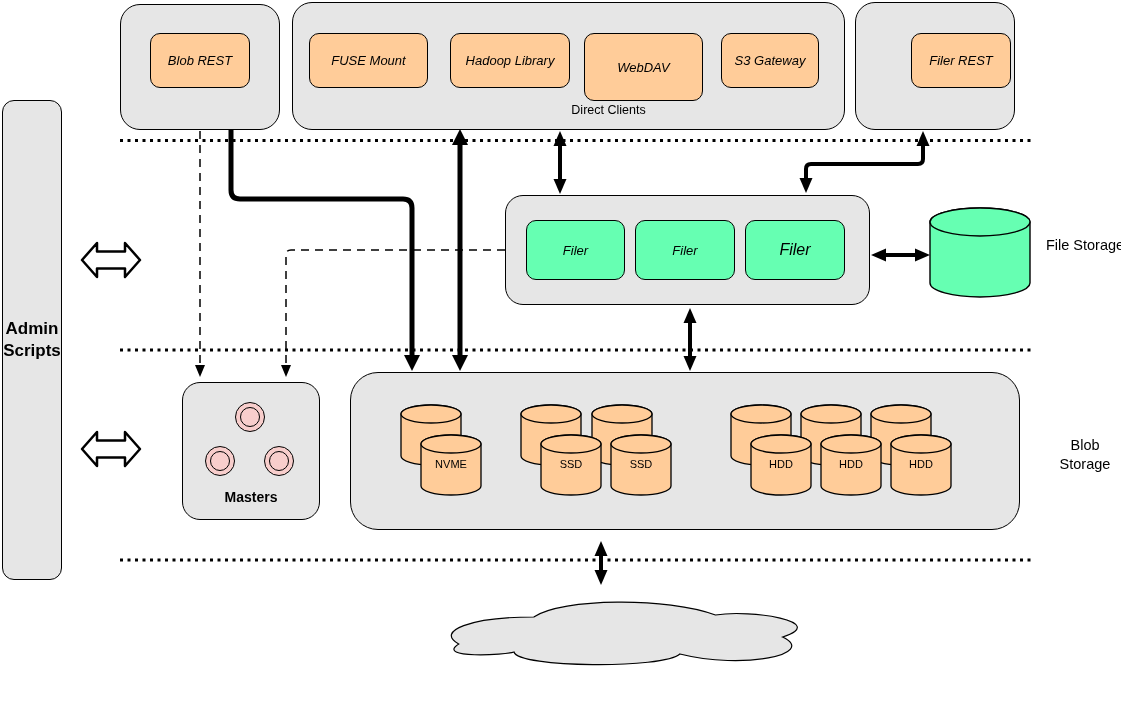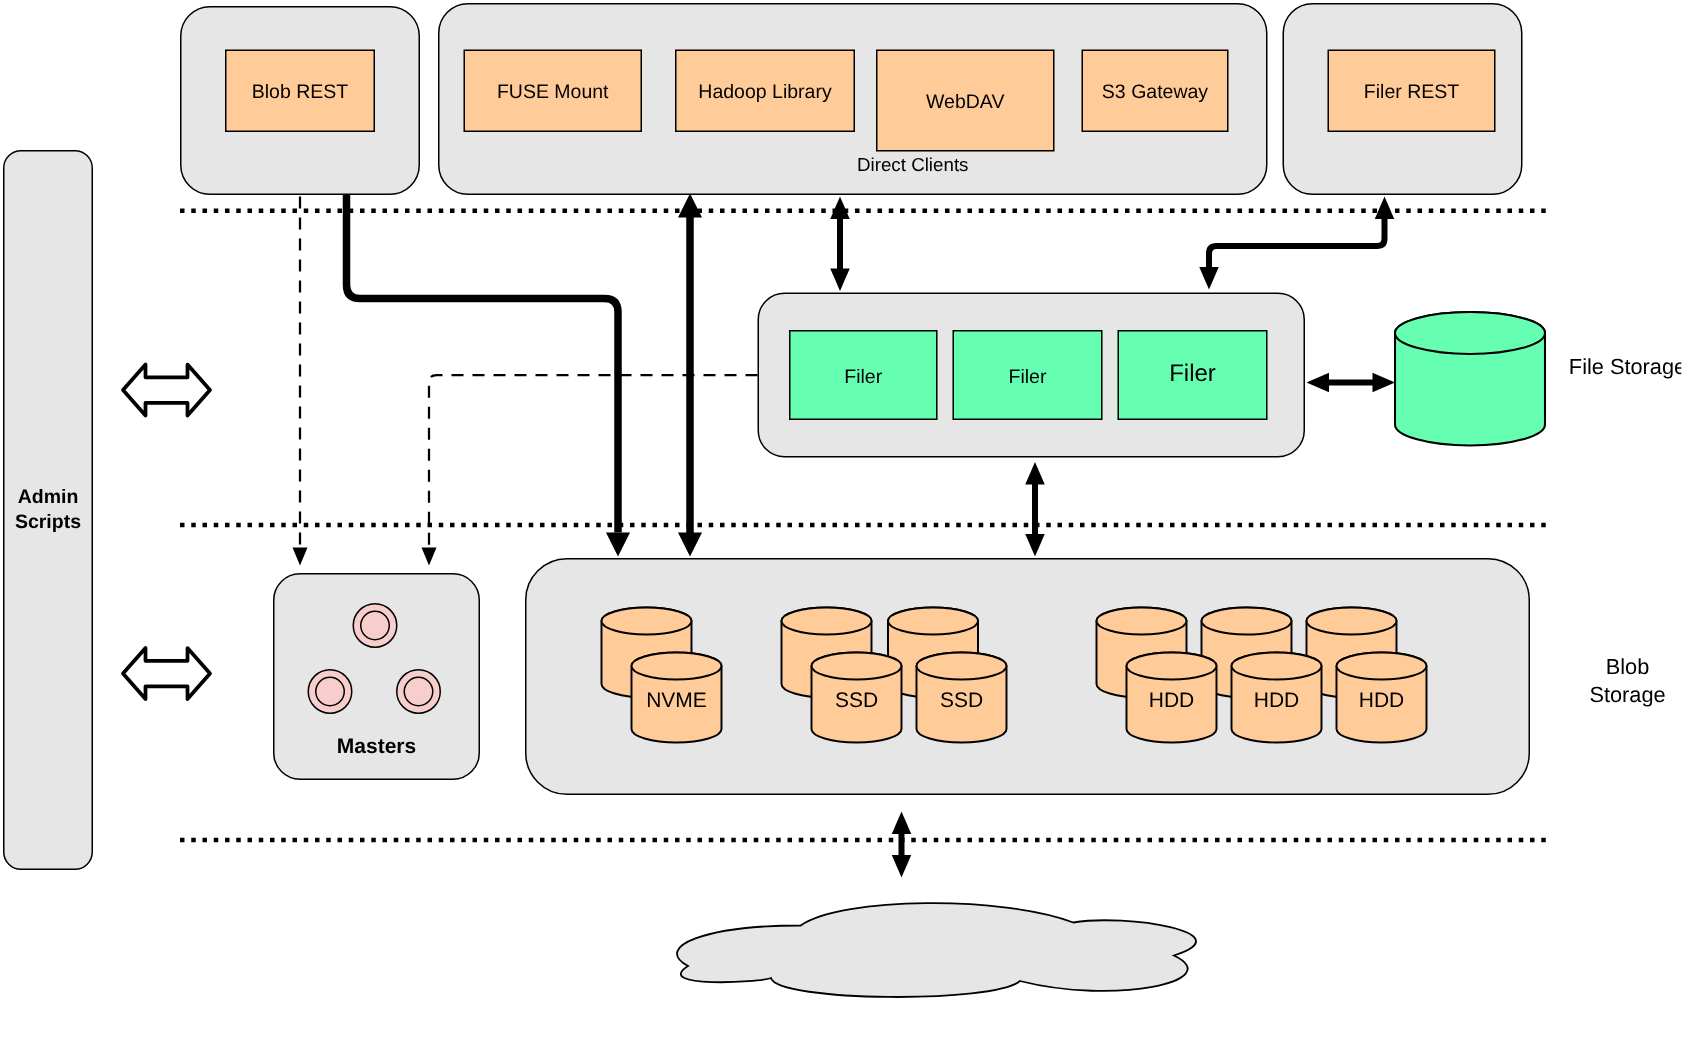--- a/index.html
+++ b/index.html
@@ -6,27 +6,27 @@
   .canvas{
     position:relative;width:1121px;height:701px;overflow:hidden;
     background:var(--canvas-bg,#fff);
     font-family:"Liberation Sans",sans-serif;color:#000;
   }
   .group{
     position:absolute;background:var(--container-gray,#e6e6e6);
     border:1px solid var(--stroke-black,#000);border-radius:20px;box-sizing:border-box;
   }
   .node{
-    position:absolute;border:1px solid var(--stroke-black,#000);border-radius:0;
+    position:absolute;border:1px solid var(--stroke-black,#000);border-radius:10px;
     box-sizing:border-box;display:flex;align-items:center;justify-content:center;
-    font-size:13px;text-align:center;
+    font-size:13px;text-align:center;font-style:italic;
   }
   .orange{background:var(--box-orange,#ffcc99);}
   .green{background:var(--box-green,#66ffb2);}
-  .lbl{position:absolute;text-align:center;font-size:14px;line-height:1.3;}
+  .lbl{position:absolute;text-align:center;font-size:11px;line-height:1.3;}
   .bold{font-weight:bold;}
   .cyl{position:absolute;}
   .cyl-orange{color:var(--box-orange,#ffcc99);}
   .cyl-green{color:var(--box-green,#66ffb2);}
   .mcirc{
     position:absolute;width:30px;height:30px;border-radius:50%;
     background:var(--circle-pink,#f8cecc);border:1.5px solid var(--stroke-black,#000);
     box-sizing:border-box;display:flex;align-items:center;justify-content:center;
   }
   .mcirc-inner{
@@ -54,35 +54,35 @@
         <ellipse cx="31" cy="10" rx="30" ry="9" fill="currentColor" stroke="#000" stroke-width="1.3"></ellipse>
       </symbol>
       <symbol id="cyl-lg" viewBox="0 0 102 92">
         <path d="M1,15 L1,76 A50,14 0 0 0 101,76 L101,15 A50,14 0 0 0 1,15 Z" fill="currentColor" stroke="#000" stroke-width="1.4"></path>
         <ellipse cx="51" cy="15" rx="50" ry="14" fill="currentColor" stroke="#000" stroke-width="1.4"></ellipse>
       </symbol>
     </defs>
   </svg>
 
   <div class="group" style="left:2px;top:100px;width:60px;height:480px;border-radius:12px;display:flex;align-items:center;justify-content:center;">
-    <span class="bold" style="font-size:13px;text-align:center;line-height:1.3;">Admin Scripts</span>
+    <span class="bold" style="font-size:17px;text-align:center;line-height:1.3;">Admin Scripts</span>
   </div>
 
   <div class="group" style="left:120px;top:4px;width:160px;height:126px;"></div>
   <div class="node orange" style="left:150px;top:33px;width:100px;height:55px;">Blob REST</div>
 
   <div class="group" style="left:292px;top:2px;width:553px;height:128px;"></div>
   <div class="node orange" style="left:309px;top:33px;width:119px;height:55px;">FUSE Mount</div>
   <div class="node orange" style="left:450px;top:33px;width:120px;height:55px;">Hadoop Library</div>
   <div class="node orange" style="left:584px;top:33px;width:119px;height:68px;">WebDAV</div>
   <div class="node orange" style="left:721px;top:33px;width:98px;height:55px;">S3 Gateway</div>
   <div class="lbl" style="left:292px;top:102px;width:553px;font-size:12.5px;margin-left:40px;">Direct Clients</div>
 
   <div class="group" style="left:855px;top:2px;width:160px;height:128px;"></div>
-  <div class="node orange" style="left:885px;top:33px;width:112px;height:55px;">Filer REST</div>
+  <div class="node orange" style="left:911px;top:33px;width:100px;height:55px;">Filer REST</div>
 
   <div class="group" style="left:505px;top:195px;width:365px;height:110px;border-radius:18px;"></div>
   <div class="node green" style="left:526px;top:220px;width:99px;height:60px;">Filer</div>
   <div class="node green" style="left:635px;top:220px;width:100px;height:60px;">Filer</div>
   <div class="node green" style="left:745px;top:220px;width:100px;height:60px;font-size:16px;">Filer</div>
 
   <svg class="cyl cyl-green" style="left:929px;top:207px;" width="102" height="92">
       <use href="#cyl-lg"></use>
     </svg>
   <div class="lbl" style="left:1040px;top:236px;width:90px;font-size:14.5px;">File Storage</div>

